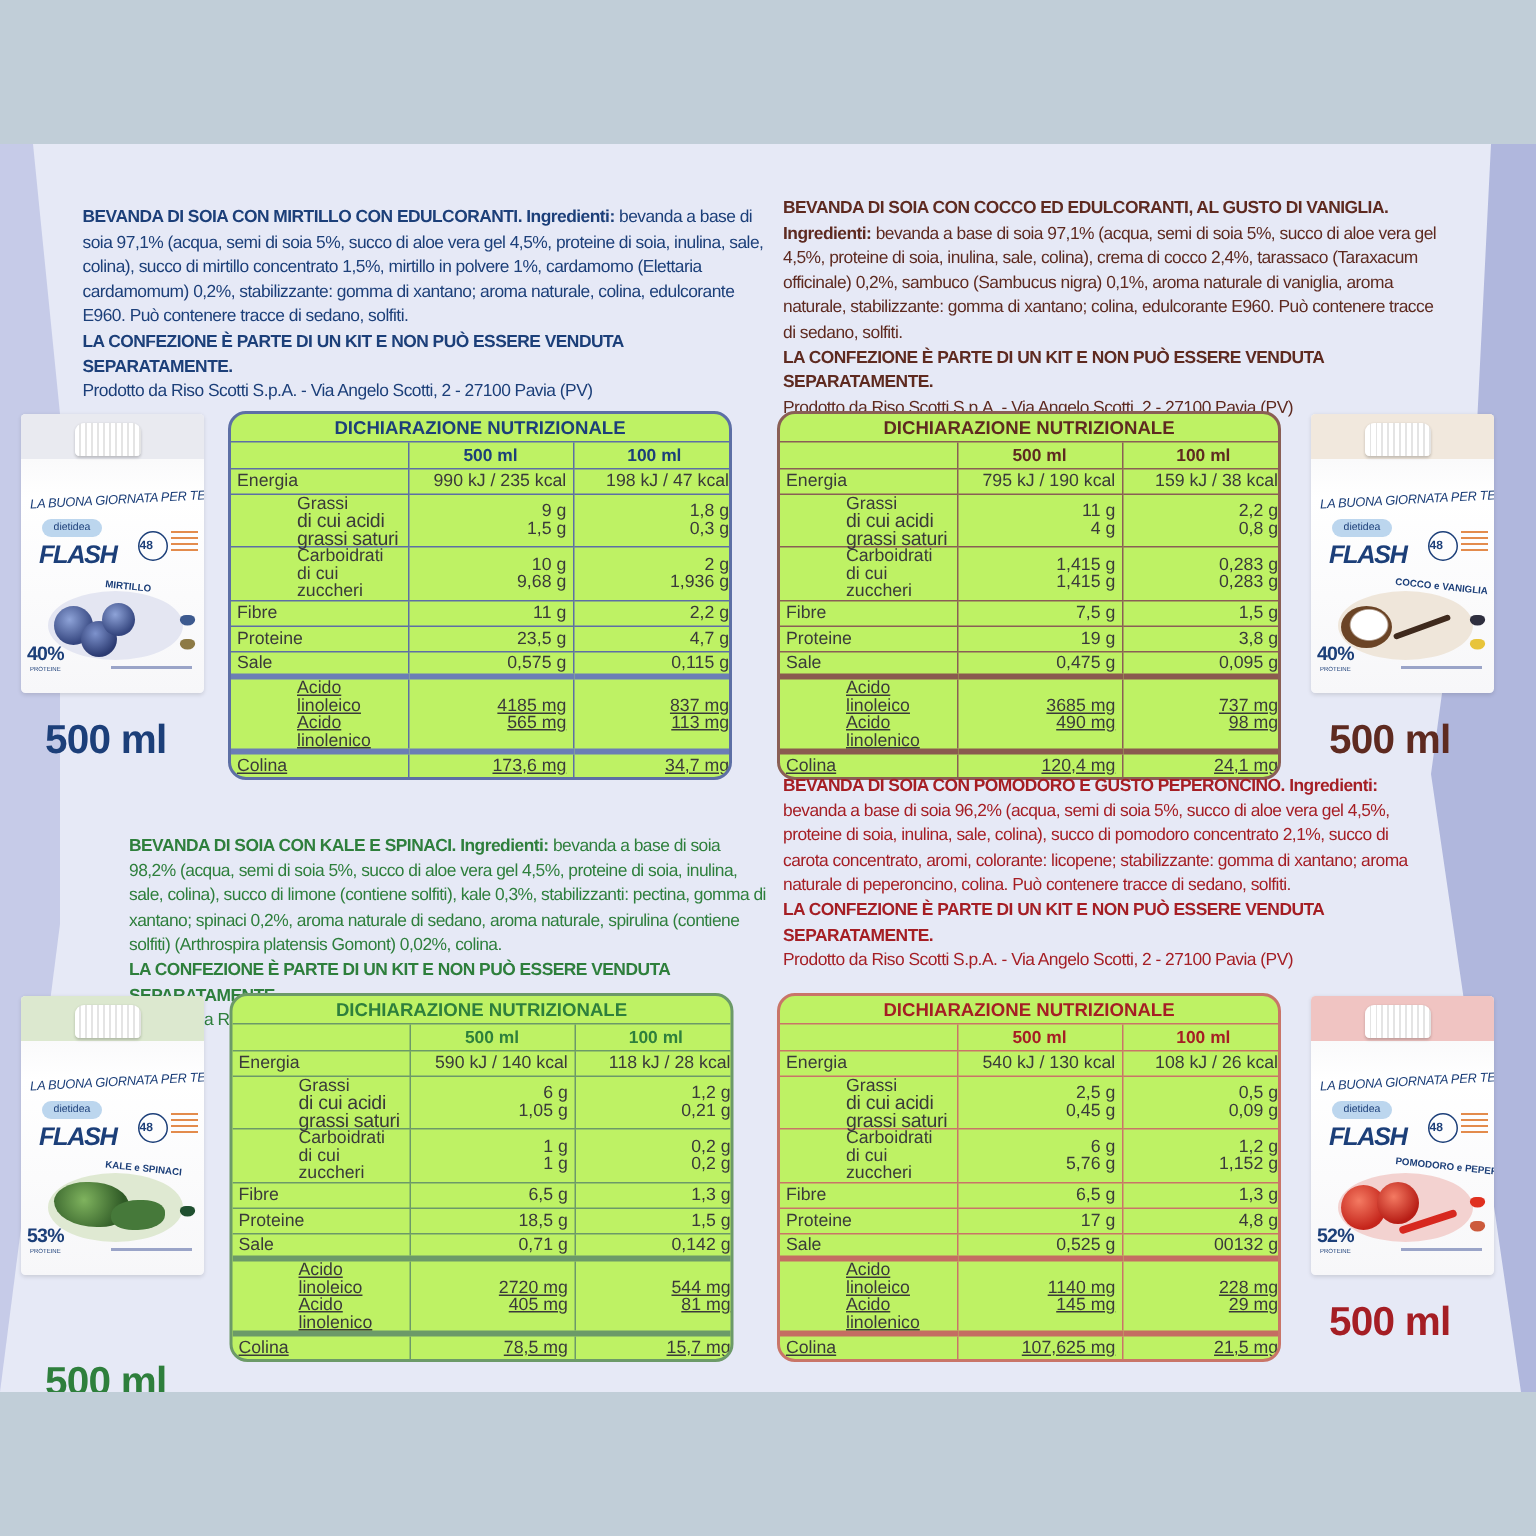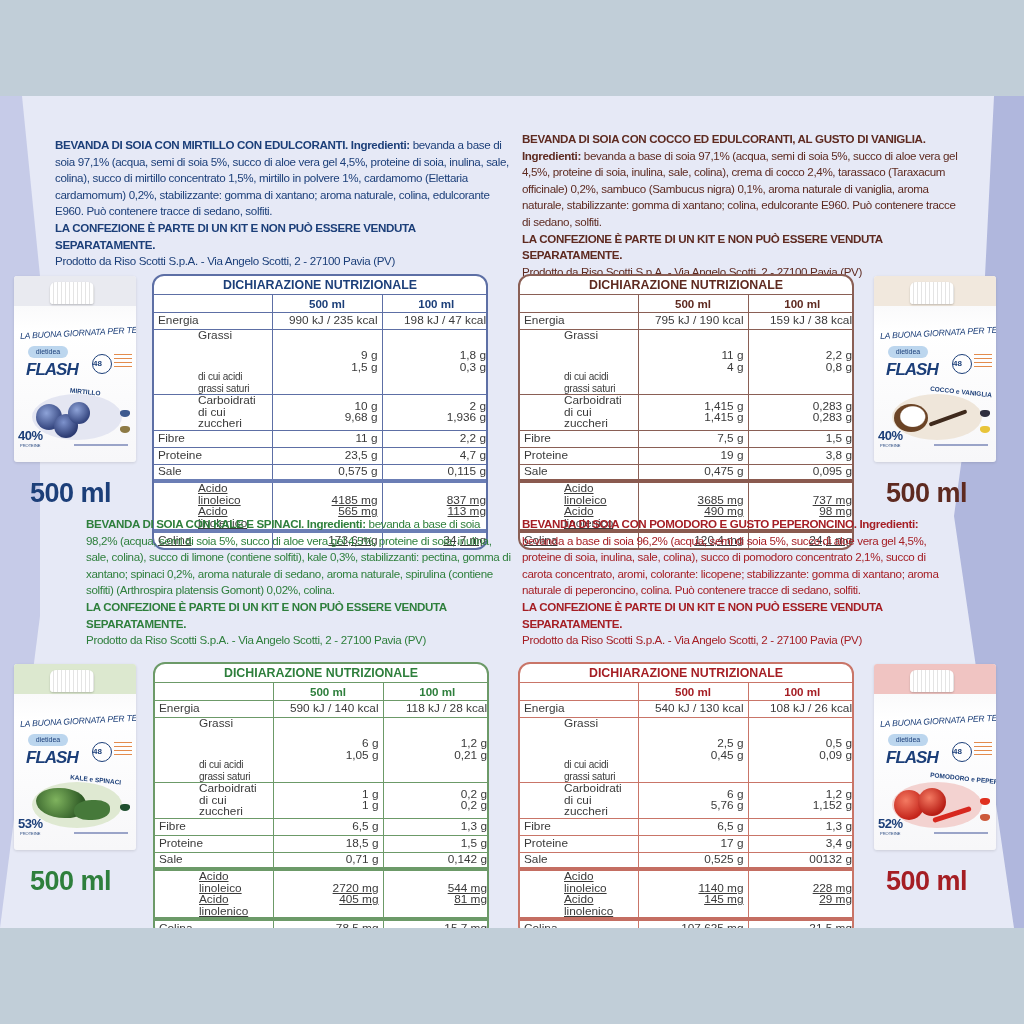--- a/index.html
+++ b/index.html
@@ -39,45 +39,45 @@
     letter-spacing: -0.35px;
     transform-origin: 0 0;
   }
   .ingredients .title { font-weight: bold; }
   .ingredients b { font-weight: bold; }
   .ingredients .kit { font-weight: bold; display: block; }
   .ingredients .producer { display: block; }
 
   .blue { color: #1c3f79; }
   .brown { color: #5e2a20; }
-  .green { color: #2e7f3c; }
+  .green { color: #2e7f3c; margin-top: 40px; }
   .red { color: #a51e24; }
 
   .tbl {
     position: absolute;
     width: 336px;
     border: 2px solid;
     border-radius: 12px;
     overflow: hidden;
     font-size: 11.8px;
     color: #3a3a3a;
-    background: #ffffff;
+    background: #bef264;
   }
   .tbl table { width: 100%; border-collapse: collapse; table-layout: fixed; }
   .tbl td { border: 1px solid; padding: 0 4px; vertical-align: middle; line-height: 11.5px; }
   .tbl col.c1 { width: 118px; }
   .tbl col.c2 { width: 110px; }
   .tbl col.c3 { width: 108px; }
   .tbl .head td { font-weight: bold; text-align: center; font-size: 11.6px; height: 17px; }
   .tbl .heading {
     text-align: center; font-weight: bold; font-size: 12.4px; height: 19px; line-height: 19px;
     border-bottom: 1px solid;
   }
   .tbl .num { text-align: right; }
-  .tbl .sub { font-size: 10px; letter-spacing: -0.2px; margin-top: 30px; }
+  .tbl .sub { font-size: 13px; letter-spacing: -0.2px; }
   .tbl tr.r1 td { height: 17px; }
   .tbl tr.r2 td { height: 29px; padding-left: 44px; }
   .tbl tr.thick td { border-top-width: 4px; text-decoration: underline; }
   .tbl tr td:first-child { border-left: none; }
   .tbl tr td:last-child { border-right: none; }
   .tbl tr:last-child td { border-bottom: none; }
   .tbl tr.head td { border-top: none; }
 
   .t-blue { border-color: #5d6fa5; }
   .t-blue td, .t-blue .heading { border-color: #5d6fa5; }
@@ -575,21 +575,21 @@
             </td>
           </tr>
       <tr class="r1">
             <td>Fibre</td>
             <td class="num">6,5 g</td>
             <td class="num">1,3 g</td>
           </tr>
       <tr class="r1">
             <td>Proteine</td>
             <td class="num">17 g</td>
-            <td class="num">3,4 g</td>
+            <td class="num">4,8 g</td>
           </tr>
       <tr class="r1">
             <td>Sale</td>
             <td class="num">0,525 g</td>
             <td class="num">00132 g</td>
           </tr>
       <tr class="r2 thick">
             <td>
               <div>Acido linoleico</div>
               <div>Acido linolenico</div>

